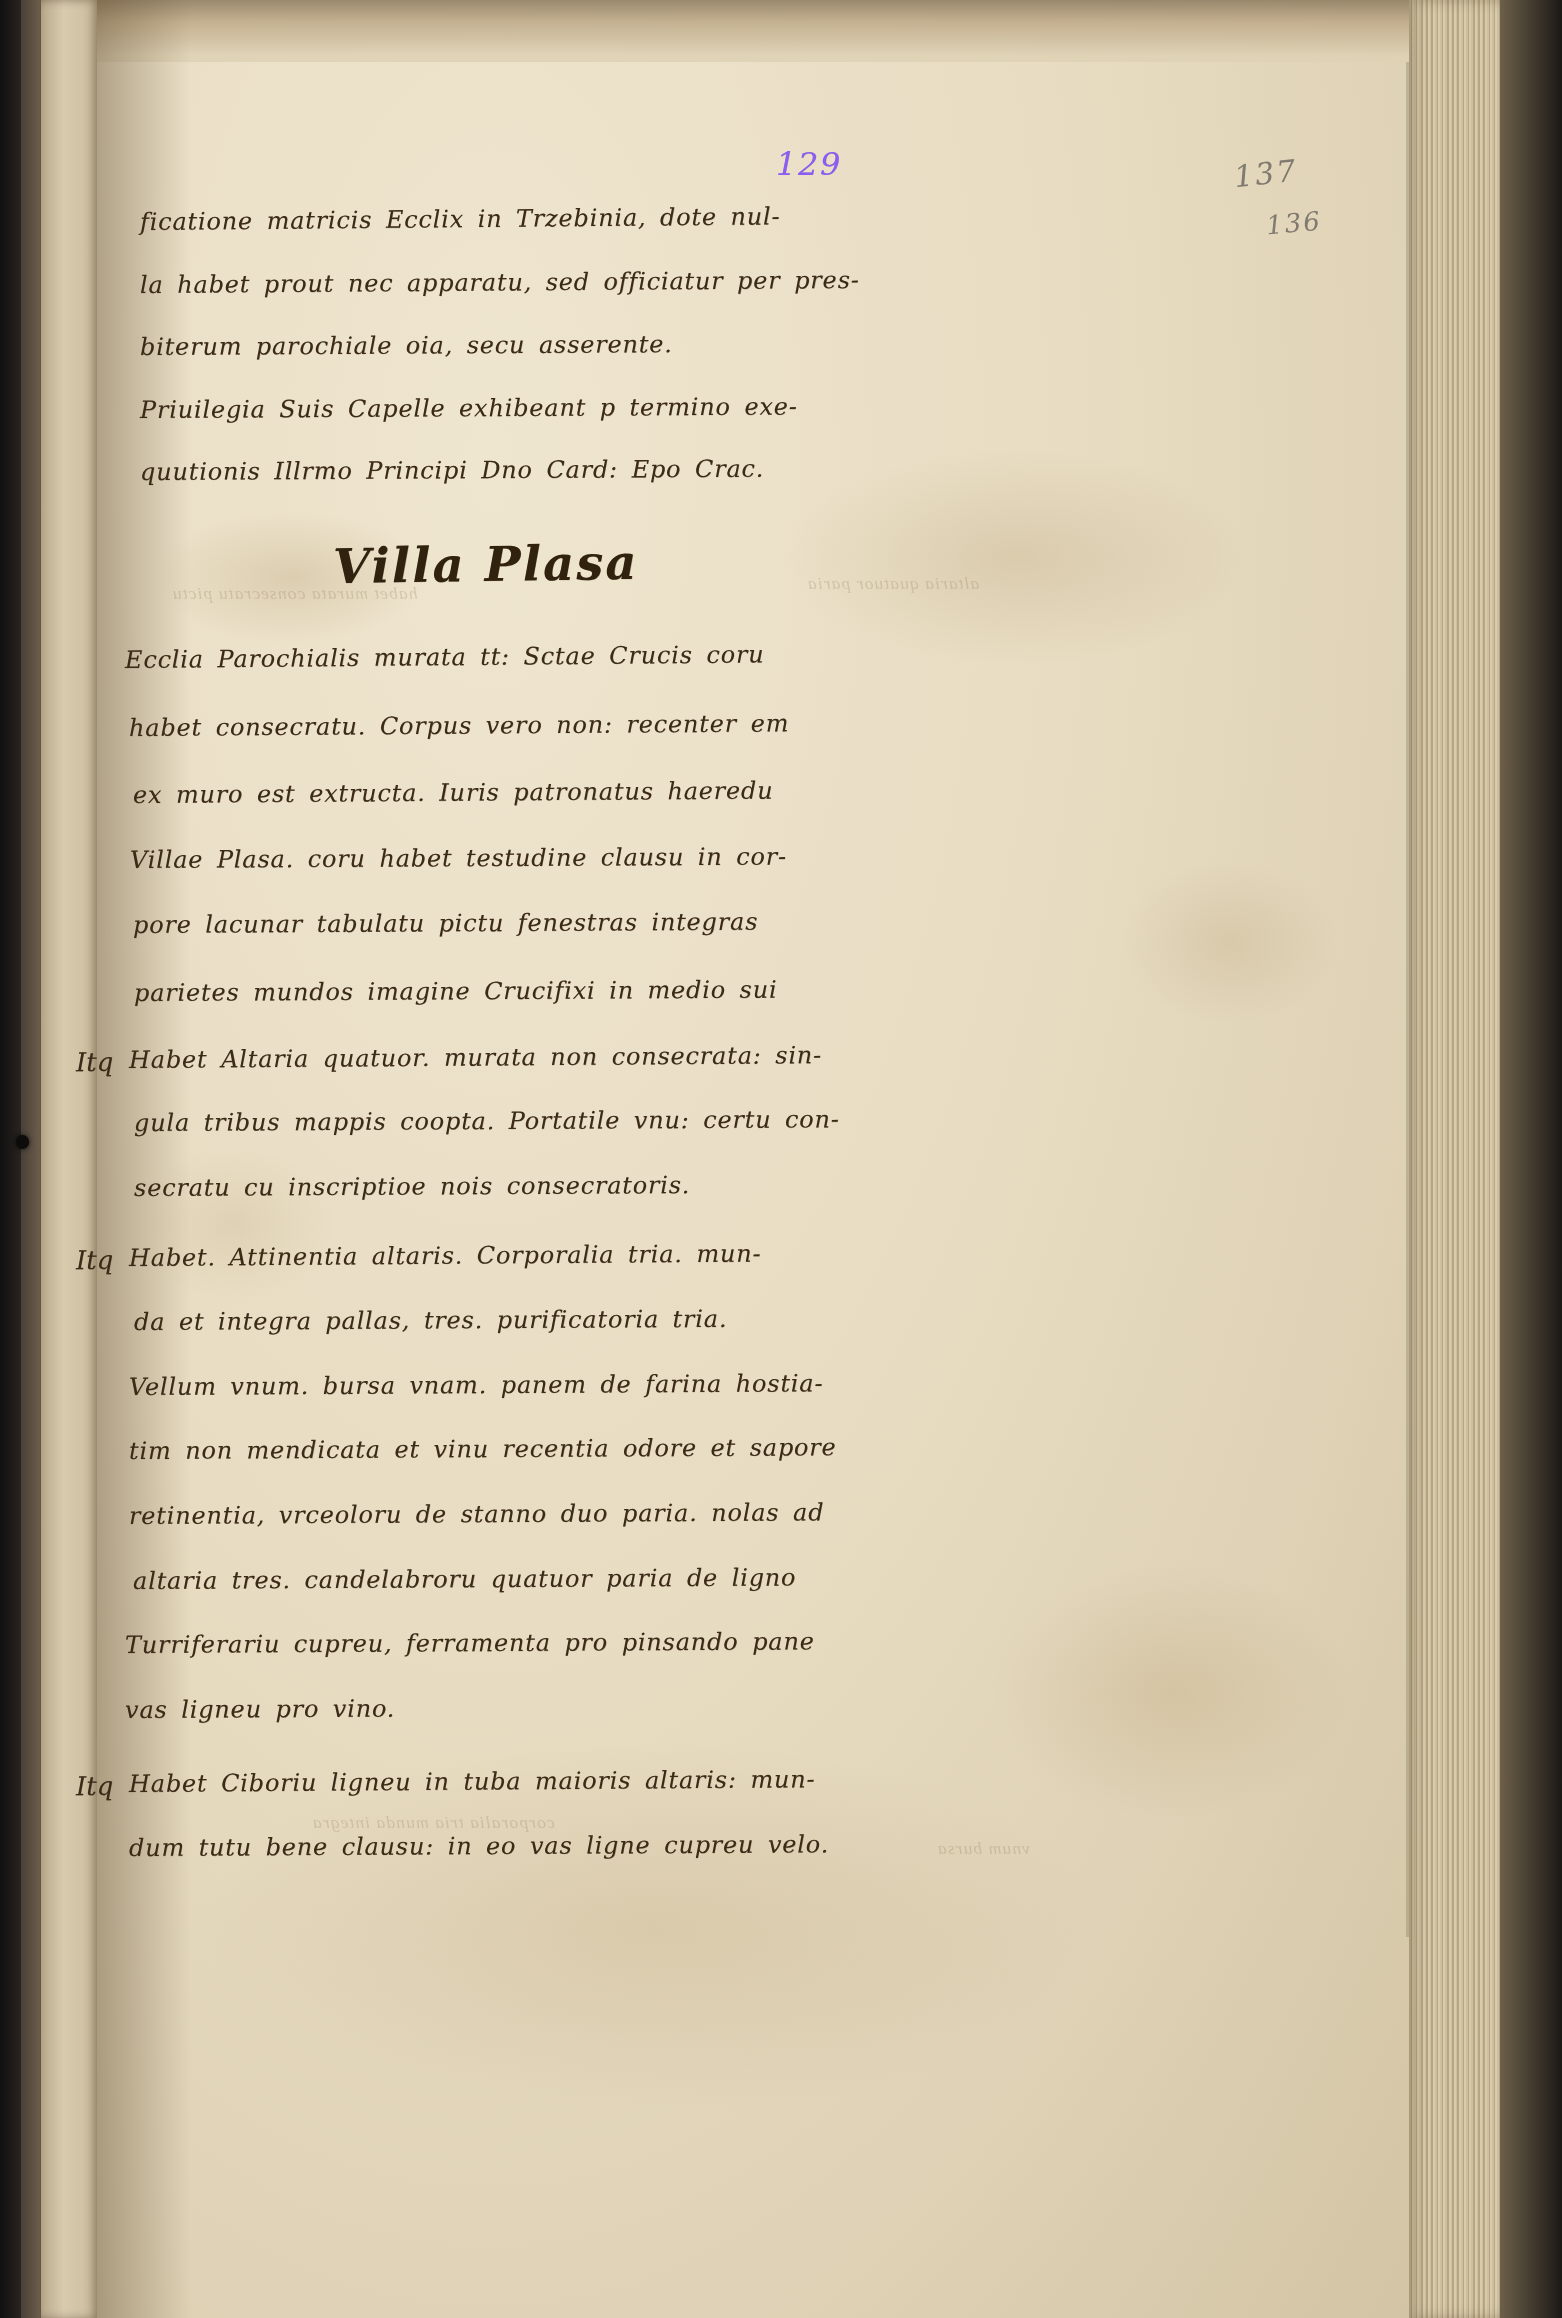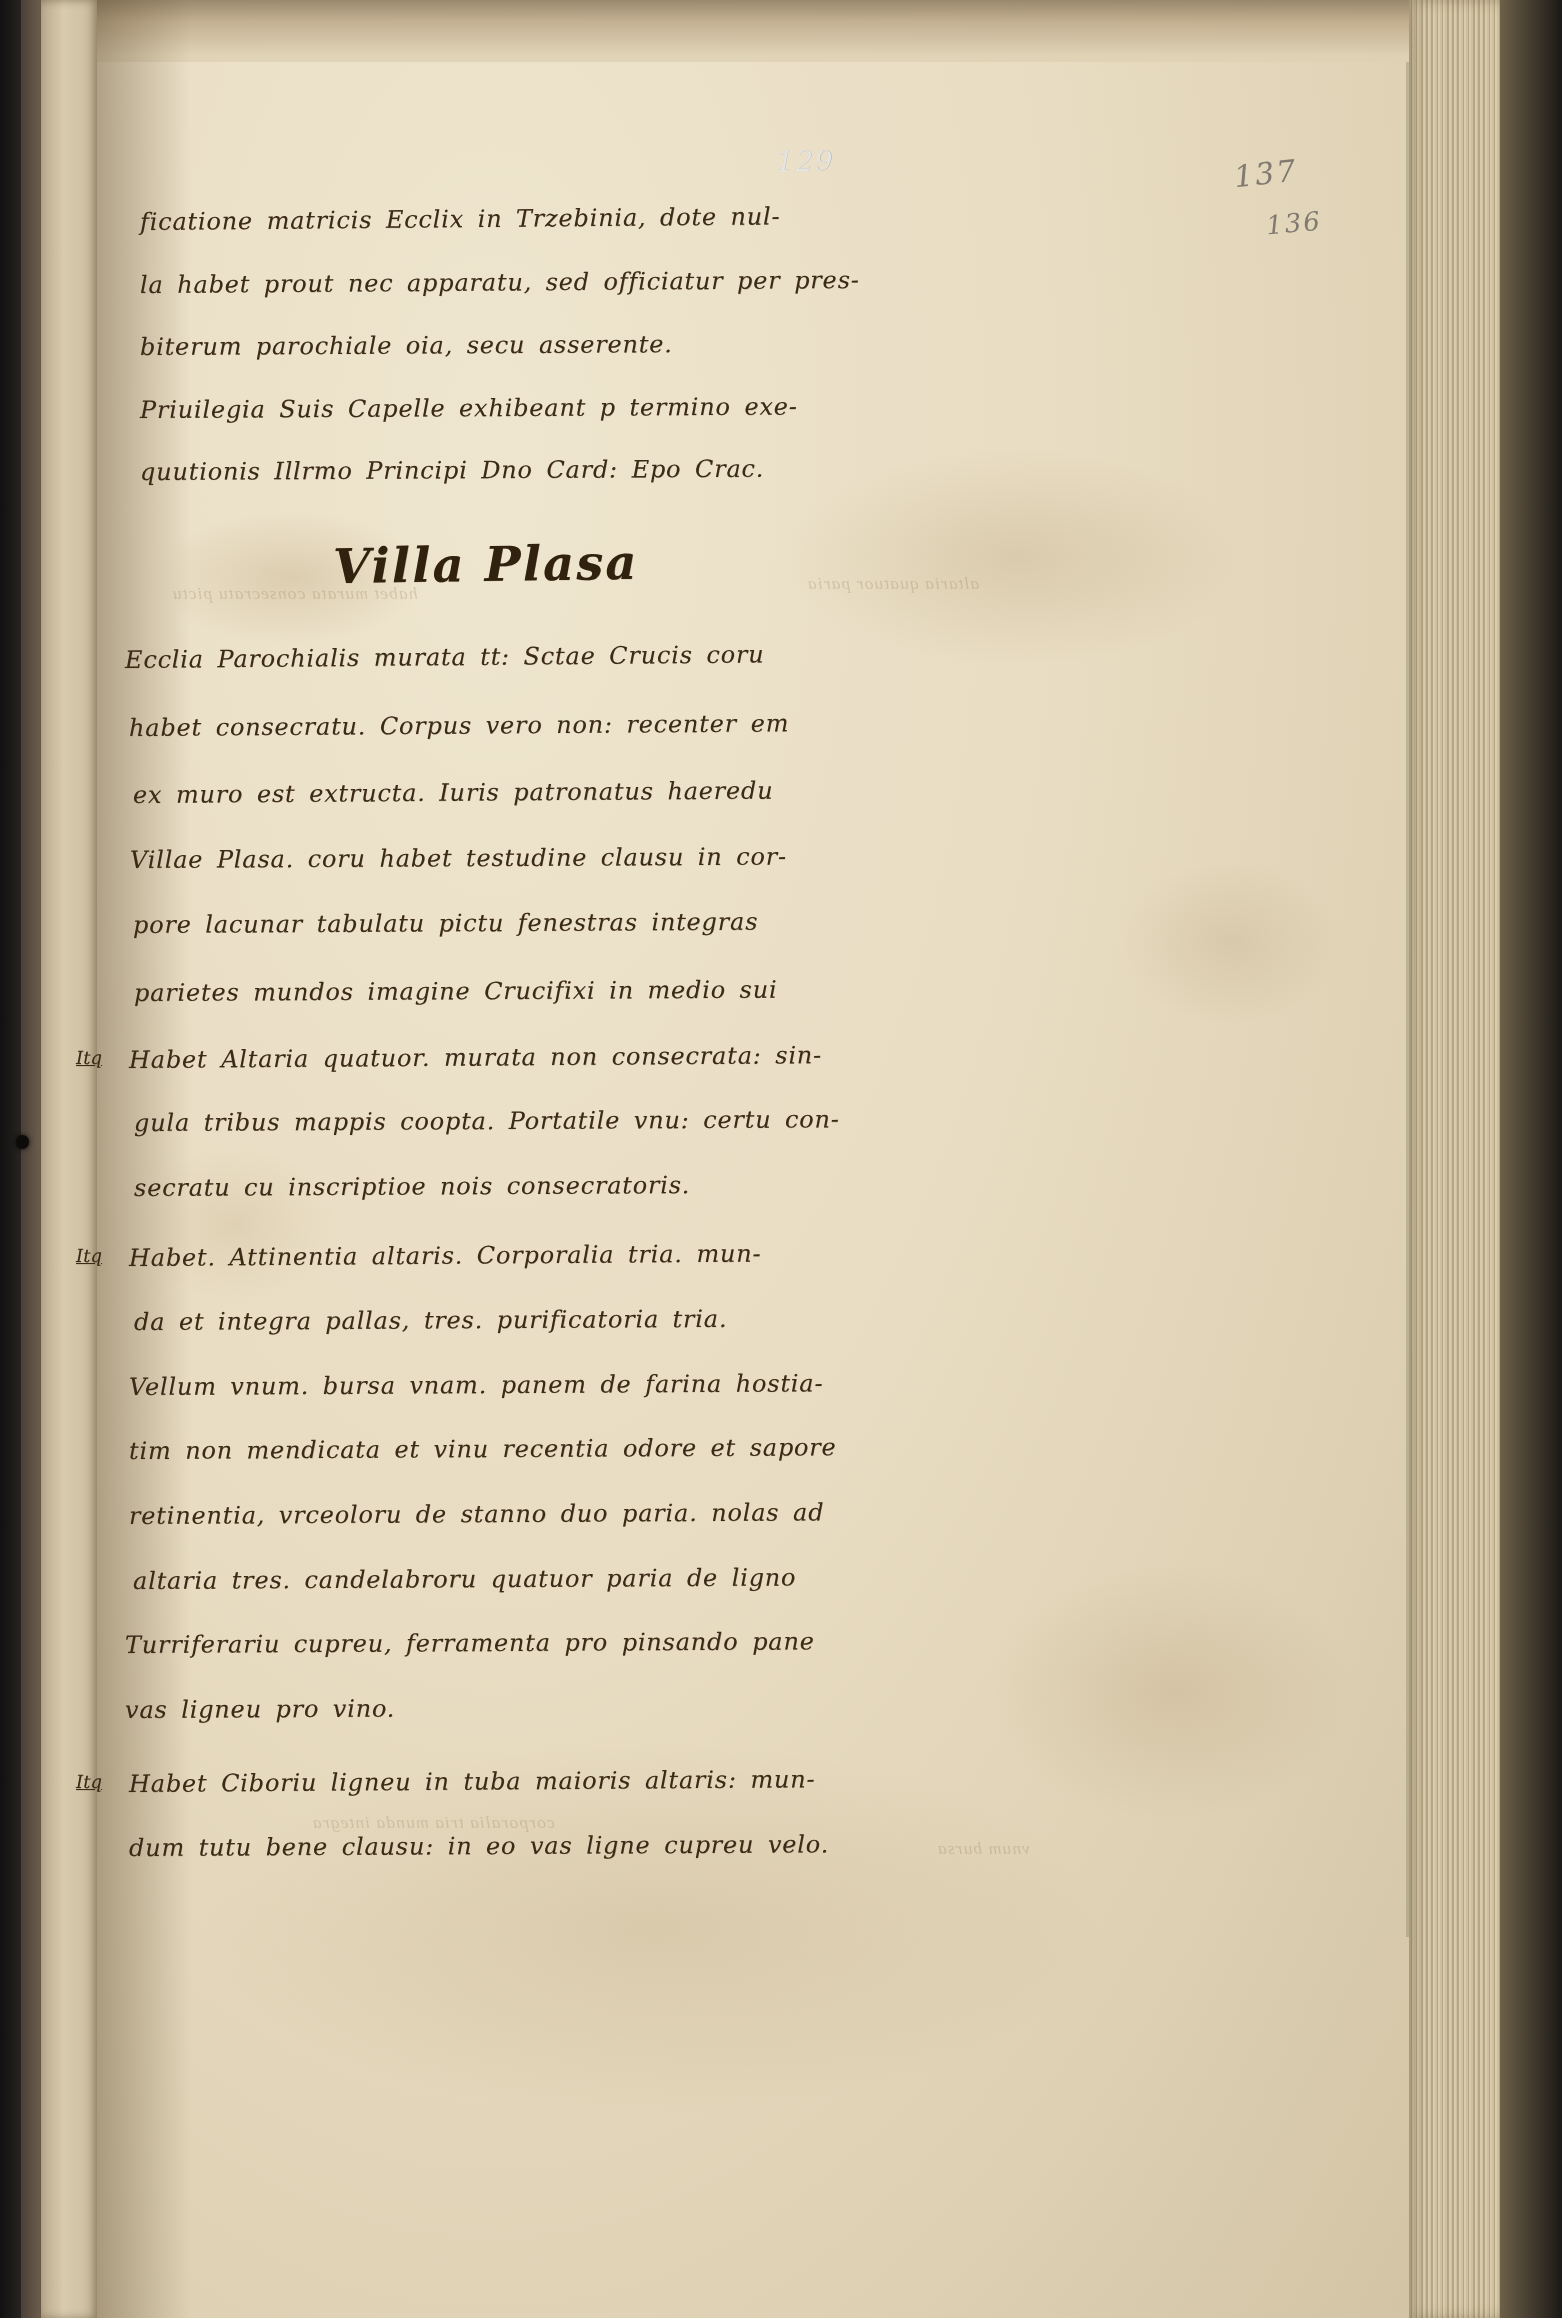--- a/index.html
+++ b/index.html
@@ -137,44 +137,43 @@
     white-space: nowrap;
     text-shadow: 0.3px 0.3px 0 rgba(70,48,22,0.35);
   }
   .line {
     font-size: 24px;
     letter-spacing: 0.8px;
     word-spacing: 5.2px;
     transform-origin: left center;
   }
   .pagenum {
-    font-size: 28px;
+    font-size: 32px;
     letter-spacing: 1.6px;
-    color: #e5e5e5;
+    color: #8b5cf6;
   }
   .foliopencil {
     position: absolute;
     font-family: "DejaVu Serif", serif;
     font-style: italic;
     color: #6f6a63;
     font-size: 30px;
     letter-spacing: 2.1px;
     opacity: 0.85;
   }
   .heading {
     font-size: 48px;
     letter-spacing: 2.1px;
     color: #30220f;
     font-weight: 600;
   }
   .marker {
-    font-size: 18px;
+    font-size: 26px;
     letter-spacing: 0px;
     color: #3b2a18;
-    text-decoration: underline;
   }
 </style>
 </head>
 <body>
 
 <div id="scan">
 
   <div class="gutter-left"></div>
   <div class="board-left"></div>
   <div class="page-prev"></div>

